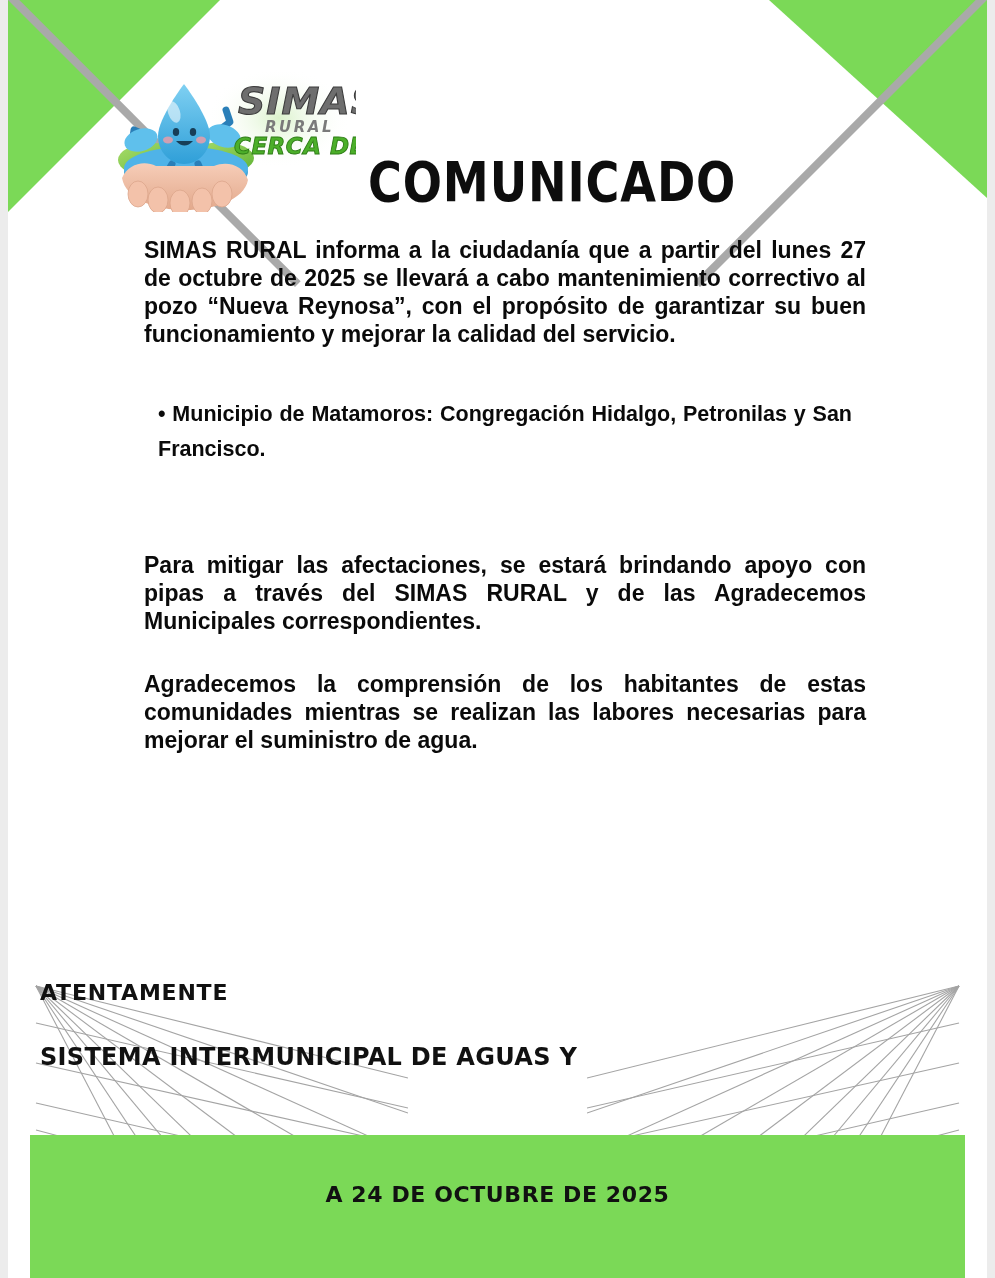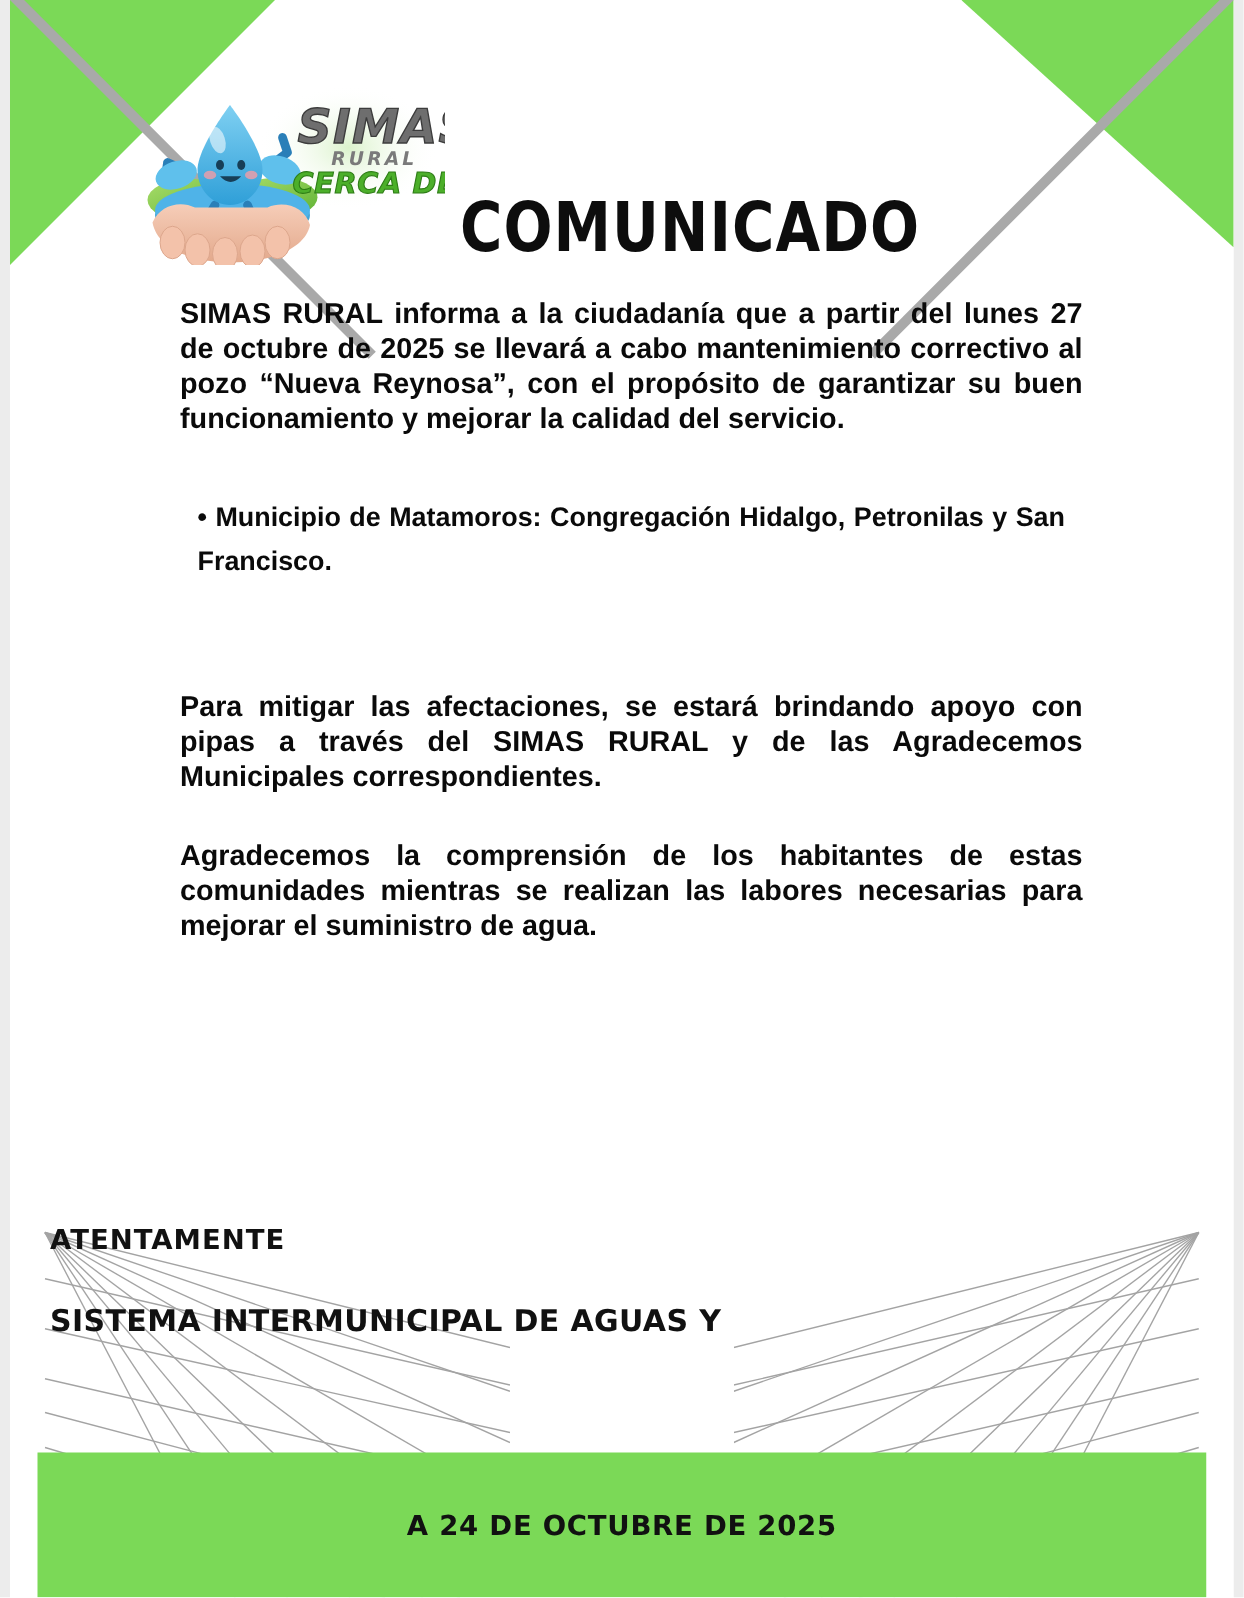--- a/index.html
+++ b/index.html
@@ -80,21 +80,21 @@
   .fan-left  { left: 0; }
   .fan-right { right: 0; }
   .fan svg { display: block; }
 
   
   .footer-band {
     position: absolute;
     left: 22px;
     right: 22px;
     bottom: 0;
-    height: 116px;
+    height: 143px;
     background: #7BD957;
   }
   .footer-date {
     position: absolute;
     left: 0; right: 0;
     top: 47px;
     text-align: center;
     font-family: "DejaVu Sans", sans-serif;
     font-weight: bold;
     font-size: 22px;

